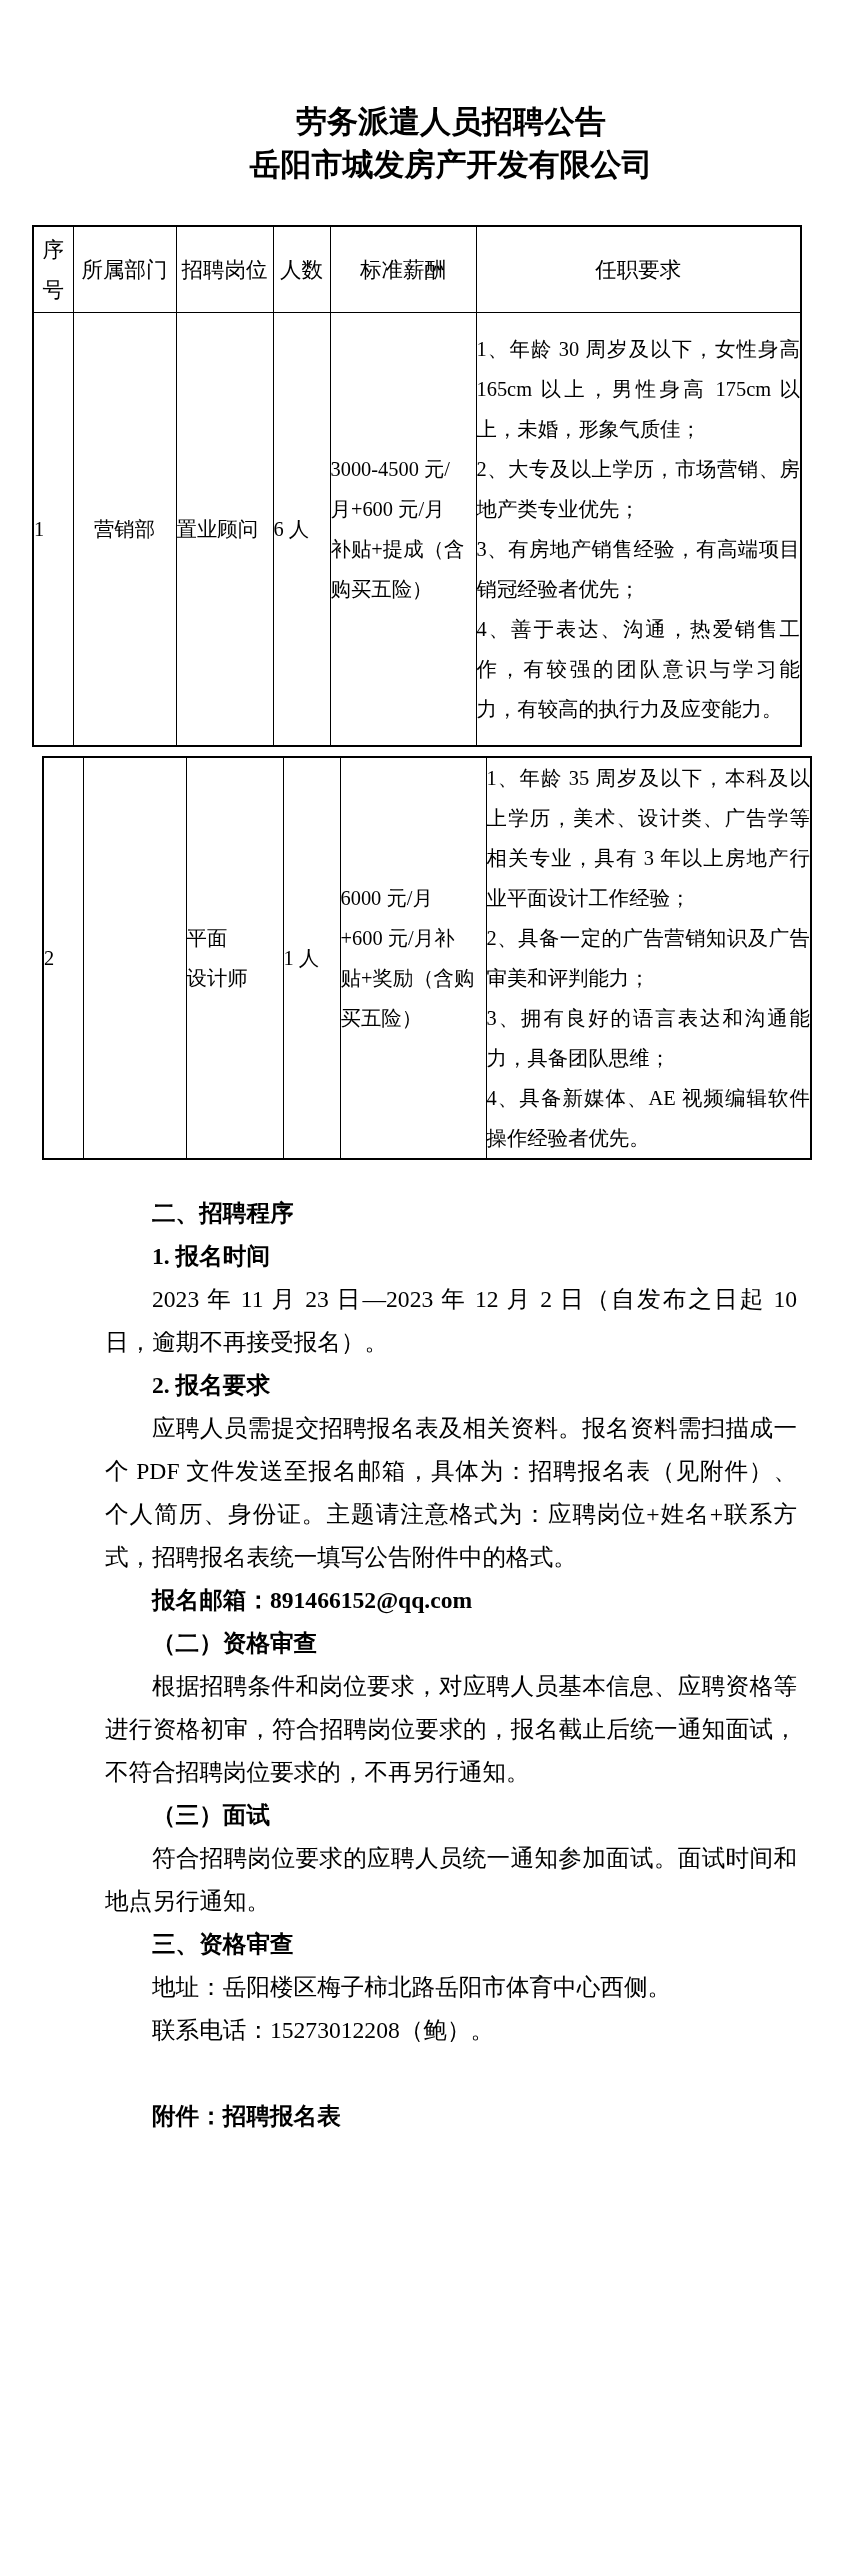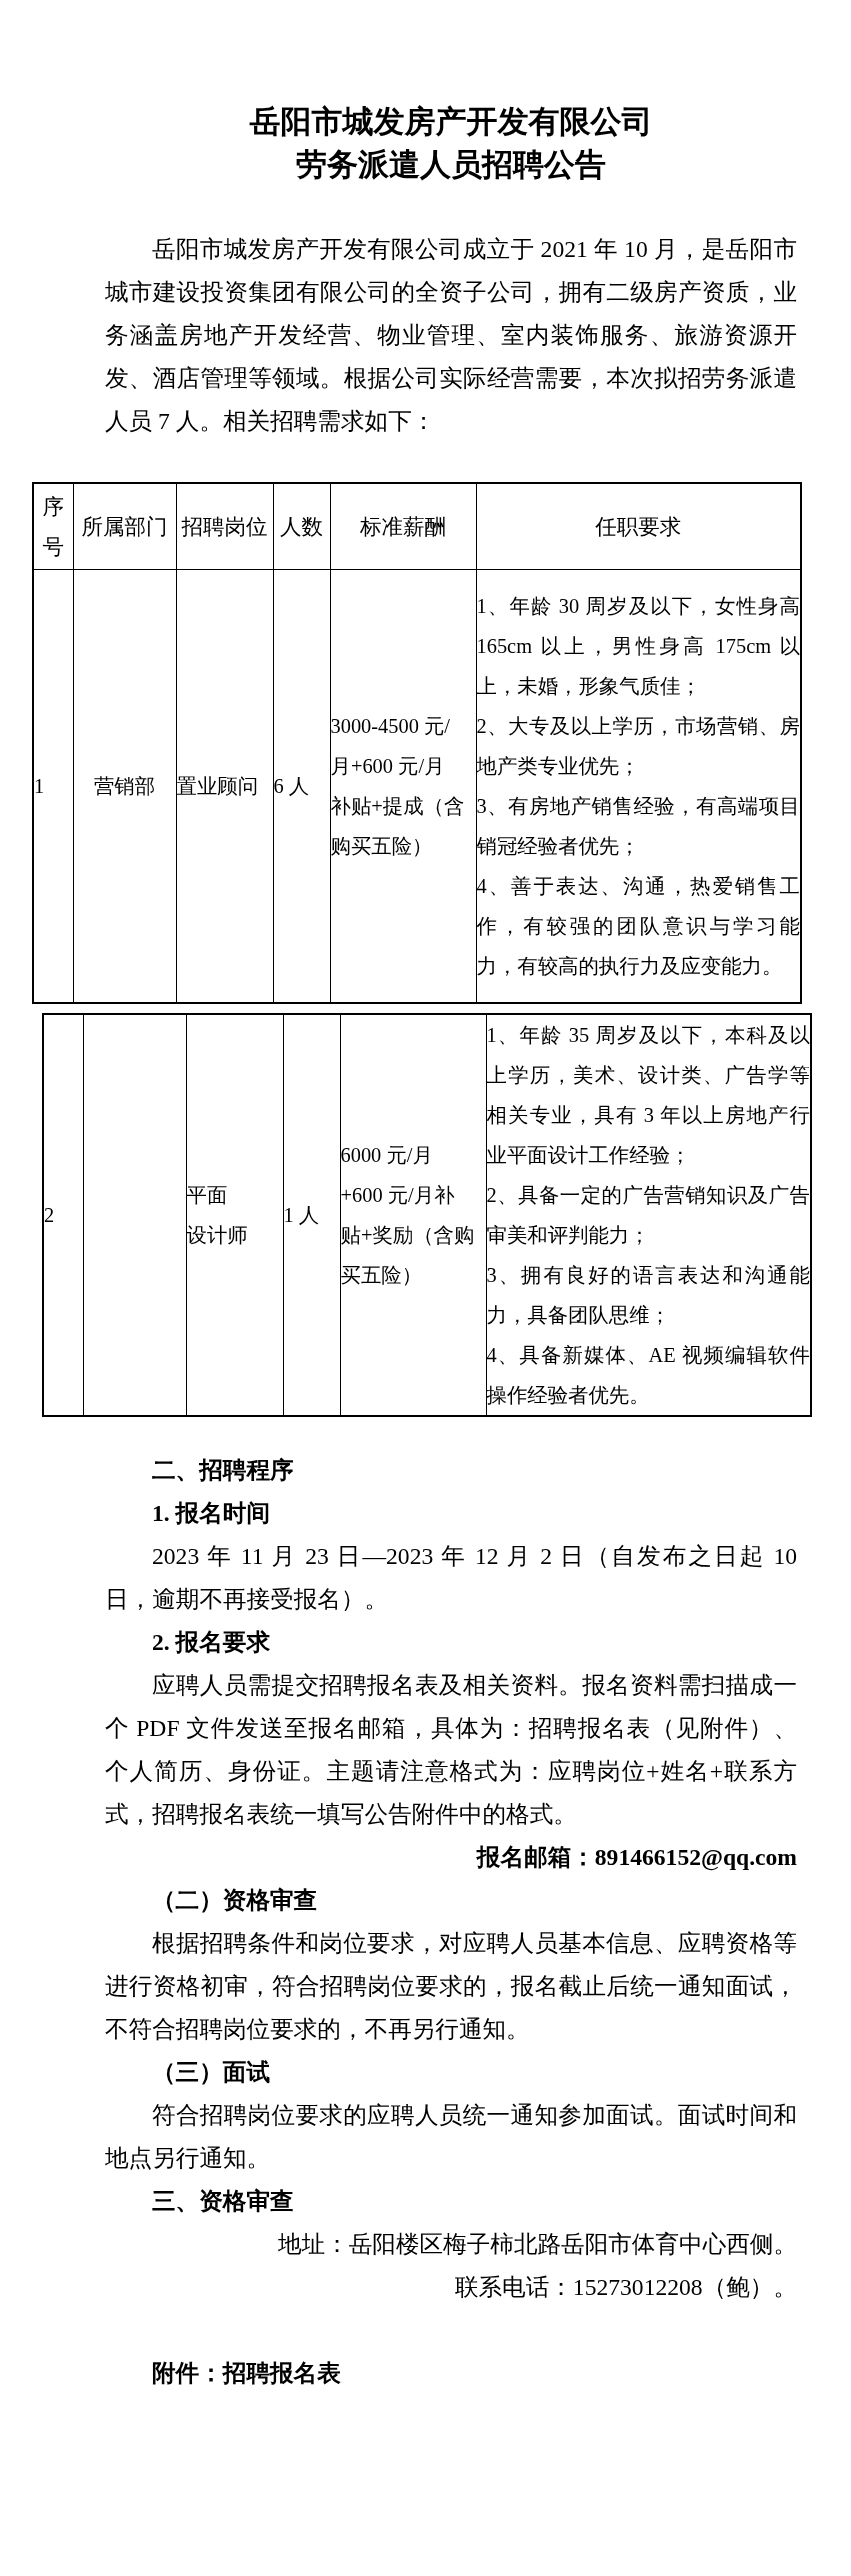--- a/index.html
+++ b/index.html
@@ -19,21 +19,21 @@
     text-align: center;
     font-size: 31px;
     line-height: 43px;
     font-weight: bold;
   }
   .title span { display: block; }
   .body-text {
     margin: 0 55px 0 105px;
     font-size: 23.6px;
     line-height: 43px;
-    text-align: right;
+    text-align: left;
   }
   .indent { text-indent: 47px; }
   .justify { text-align: justify; }
   .bold { font-weight: bold; }
   .heading-black {
     margin: 0 55px 0 105px;
     font-size: 23.6px;
     line-height: 43px;
     font-weight: bold;
     font-family: "Liberation Sans", "DejaVu Sans", sans-serif;
@@ -92,25 +92,24 @@
   .col-count { width: 57px; }
   .col-salary { width: 146px; }
   .col-req { width: 325px; }
 </style>
 </head>
 <body>
 
 <div class="doc">
 
   <h1 class="title">
+    <span>劳务派遣人员招聘公告</span>
     <span>岳阳市城发房产开发有限公司</span>
-    <span>劳务派遣人员招聘公告</span>
   </h1>
 
-  <p class="body-text indent justify intro">岳阳市城发房产开发有限公司成立于 2021 年 10 月，是岳阳市城市建设投资集团有限公司的全资子公司，拥有二级房产资质，业务涵盖房地产开发经营、物业管理、室内装饰服务、旅游资源开发、酒店管理等领域。根据公司实际经营需要，本次拟招劳务派遣人员 7 人。相关招聘需求如下：</p>
 
 
   <table class="recruit-table table-1">
     <colgroup>
       <col class="col-no">
         <col class="col-dept">
         <col class="col-post">
         <col class="col-count">
         <col class="col-salary">
         <col class="col-req">

